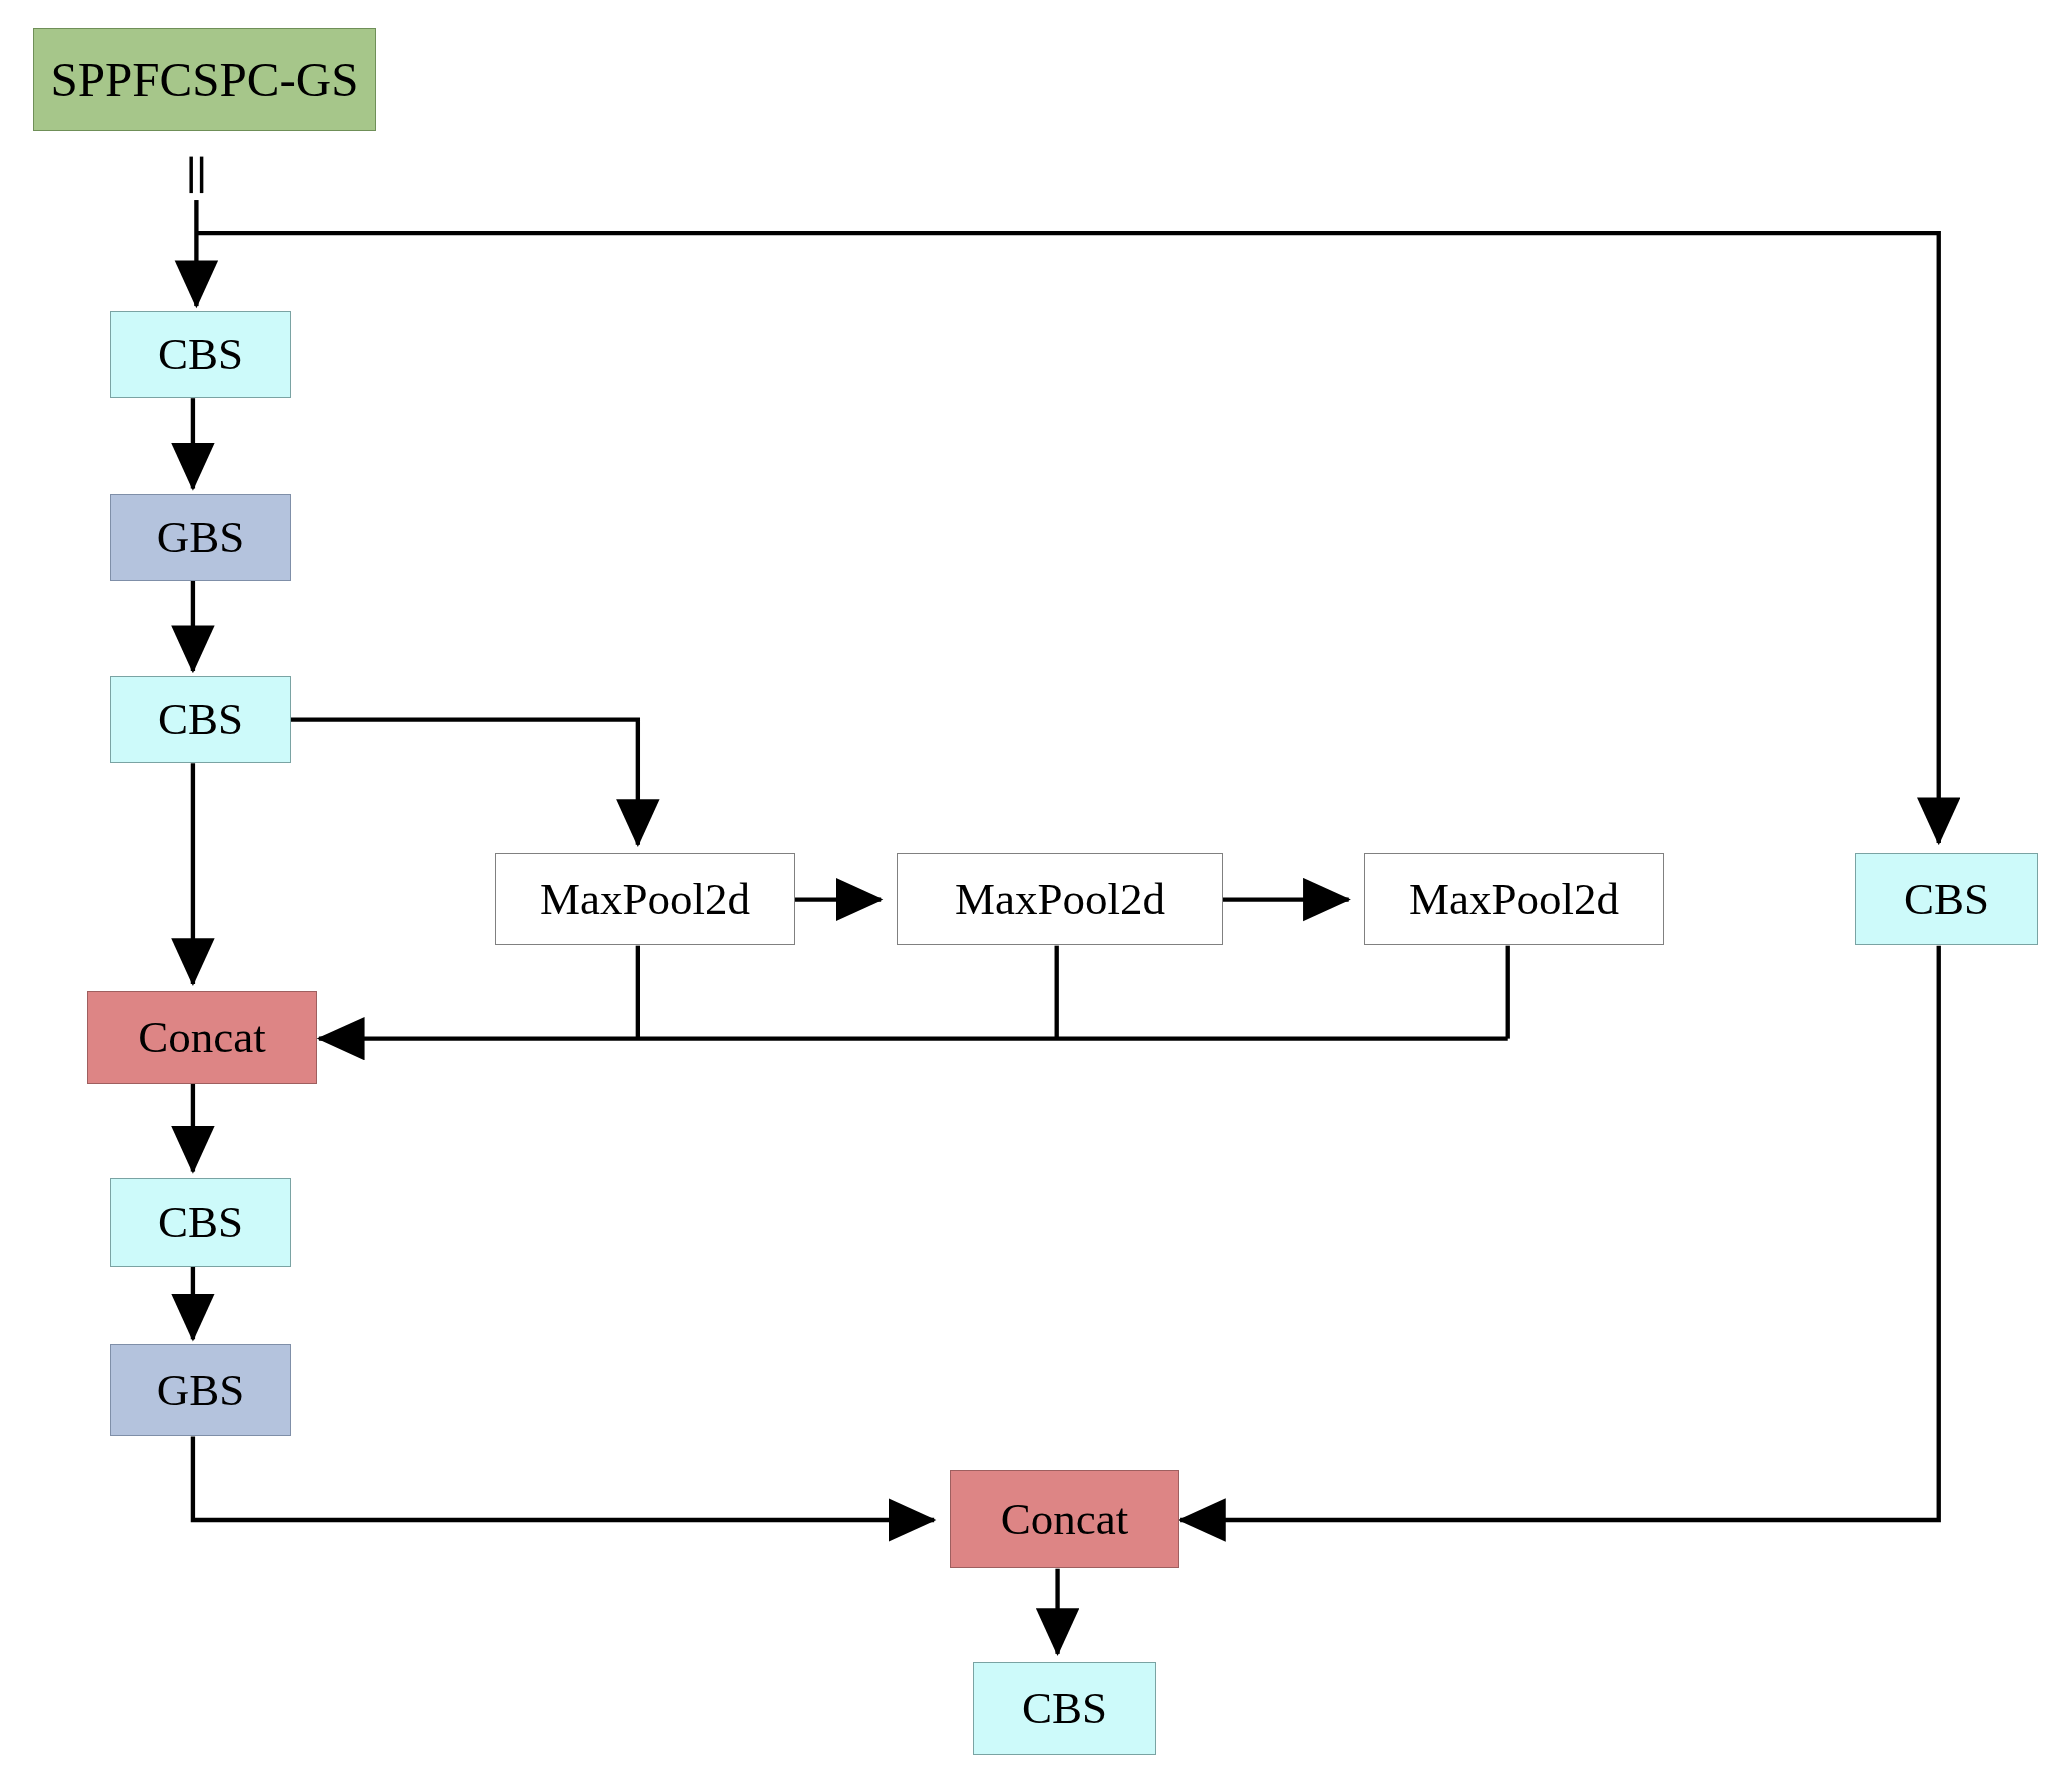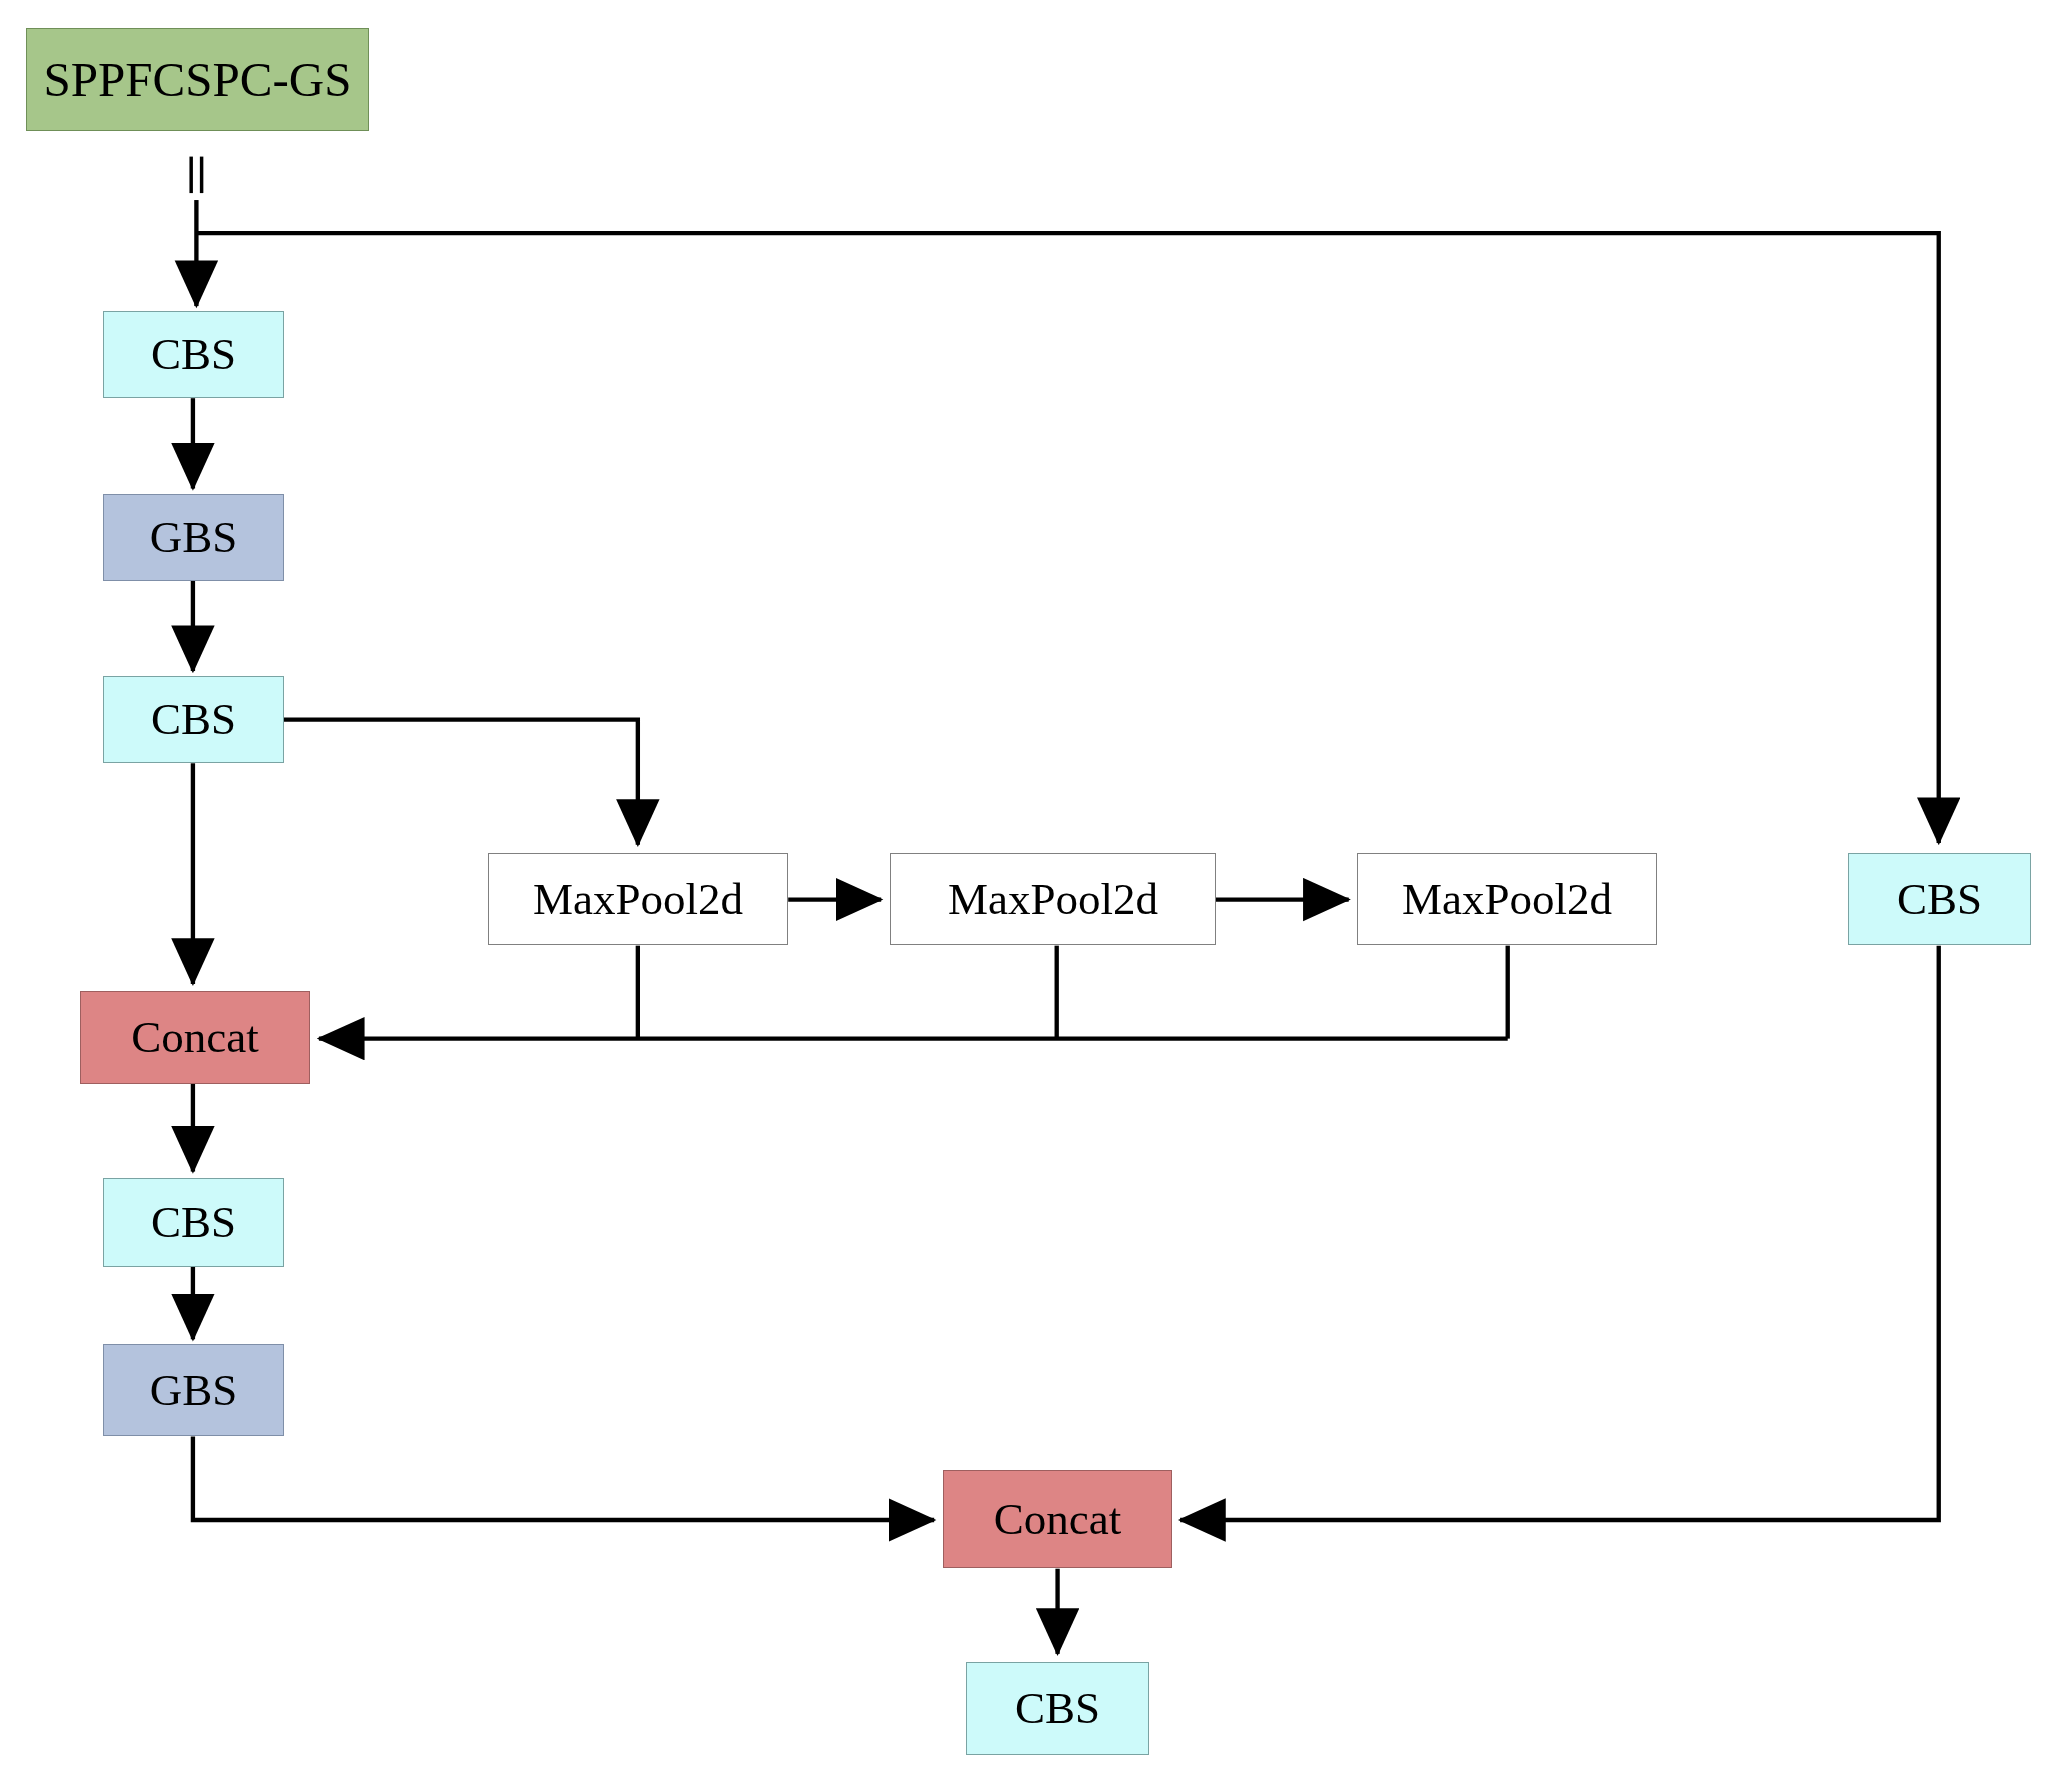--- a/index.html
+++ b/index.html
@@ -1,20 +1,20 @@
 <!DOCTYPE html>
 <html style="font-size:14px"><head>
 <meta charset="utf-8">
 <style>
   html,body{margin:0;padding:0;background:#ffffff;}
   body{width:2063px;height:1787px;position:relative;font-family:"Liberation Serif","DejaVu Serif",serif;}
   #stage{position:relative;width:2063px;height:1787px;overflow:hidden;background:#fff;}
   svg.edges{position:absolute;left:0;top:0;width:2063px;height:1787px;}
   .node{position:absolute;box-sizing:border-box;display:flex;align-items:center;justify-content:center;
-        border:1.7px solid #808080;font-size:45px;color:#000;line-height:1;white-space:nowrap;}
+        border:1.7px solid #808080;font-size:45px;color:#000;line-height:1;white-space:nowrap;margin-left:7px;}
   .node.title{font-size:49px;}
 </style>
 </head>
 <body>
 
 <div id="stage">
 
   <svg class="edges" viewBox="0 0 2374 2056">
     <defs>
       <marker id="arrow" markerWidth="14" markerHeight="14" refX="10.5" refY="5" orient="auto" markerUnits="strokeWidth">

